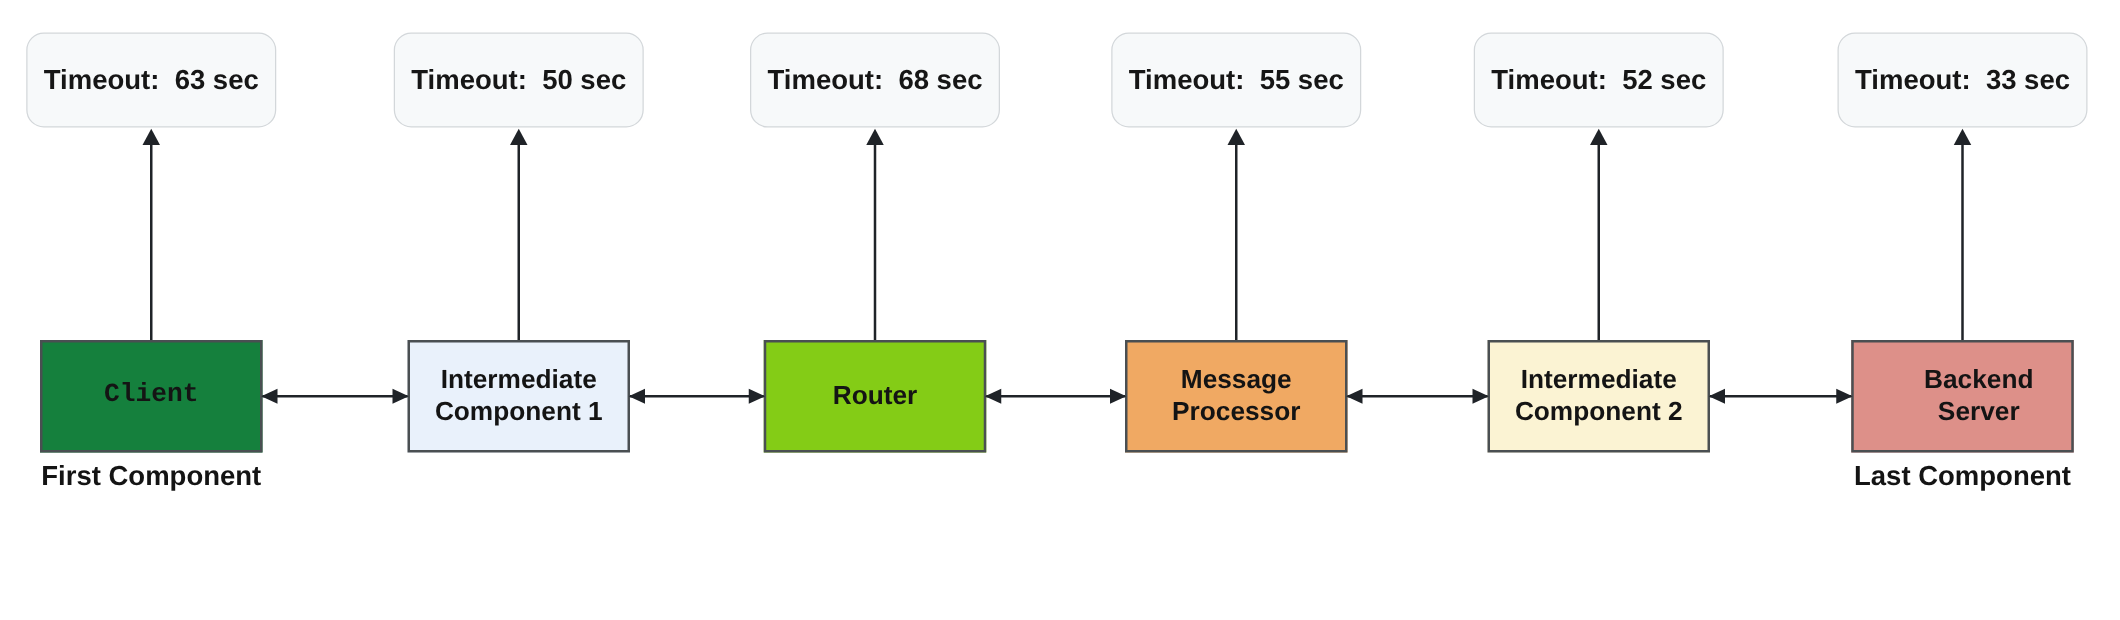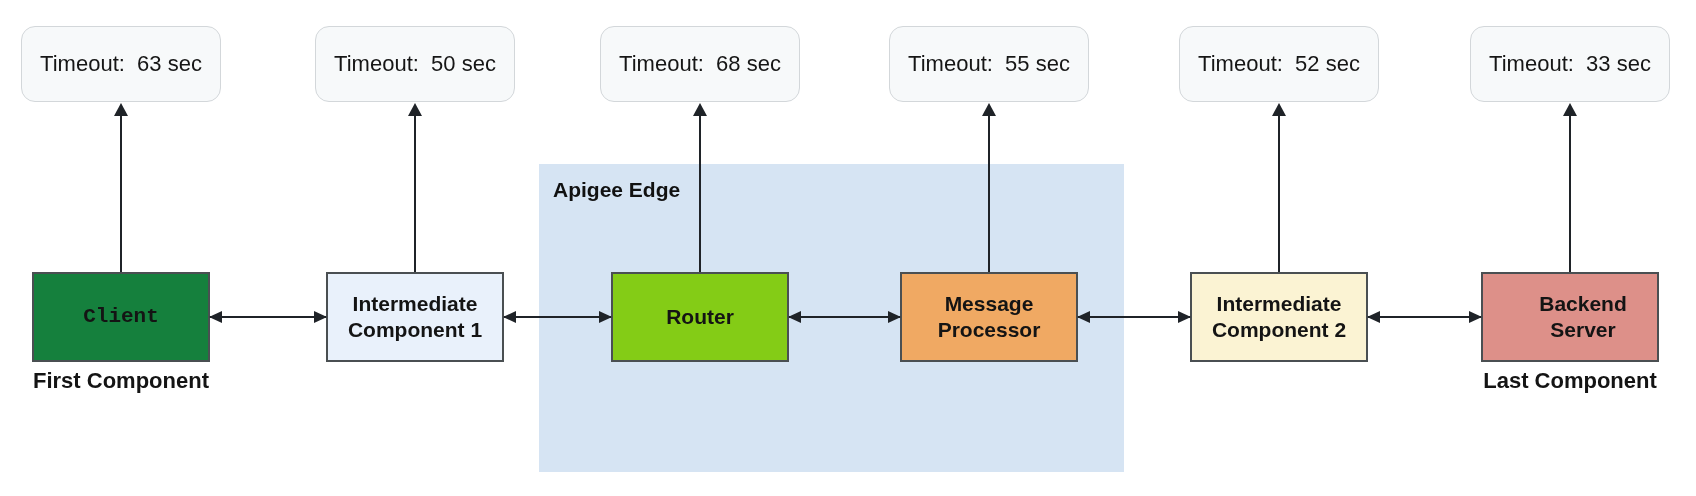--- a/index.html
+++ b/index.html
@@ -31,21 +31,21 @@
     position:absolute;
     top:26px; height:76px; width:200px;
     left:calc(var(--cx) - 100px);
     box-sizing:border-box;
     background:#f7f9fa;
     border:1.5px solid #d3d7da;
     border-radius:14px;
     display:flex; align-items:center; justify-content:center;
   }
   .timeout-label {
-    font-size:22px; font-weight:normal; color:#161616;
+    font-size:22px; font-weight:bold; color:#161616;
     white-space:pre;
   }
 
   .v-arrow {
     position:absolute;
     top:116px; height:156px; width:2px;
     left:calc(var(--cx) - 1px);
     background:#1f2328;
   }
   .v-arrow::before {
@@ -103,23 +103,20 @@
     border-top:6px solid transparent;
     border-bottom:6px solid transparent;
     border-left:13px solid #1f2328;
   }
 </style>
 </head>
 <body>
 
 <div class="canvas">
 
-  <div class="apigee-region" style="background: rgb(214, 228, 243);">
-    <div class="apigee-label">Apigee Edge</div>
-  </div>
 
   <div style="--cx:121px">
     <div class="timeout-box">
       <span class="timeout-label">Timeout:  63 sec</span>
     </div>
     <div class="v-arrow"></div>
     <div class="node-box" style="background: #15803d; font-family: Liberation Mono, monospace;">
       <span class="node-label">Client</span>
     </div>
     <div class="caption">First Component</div>

